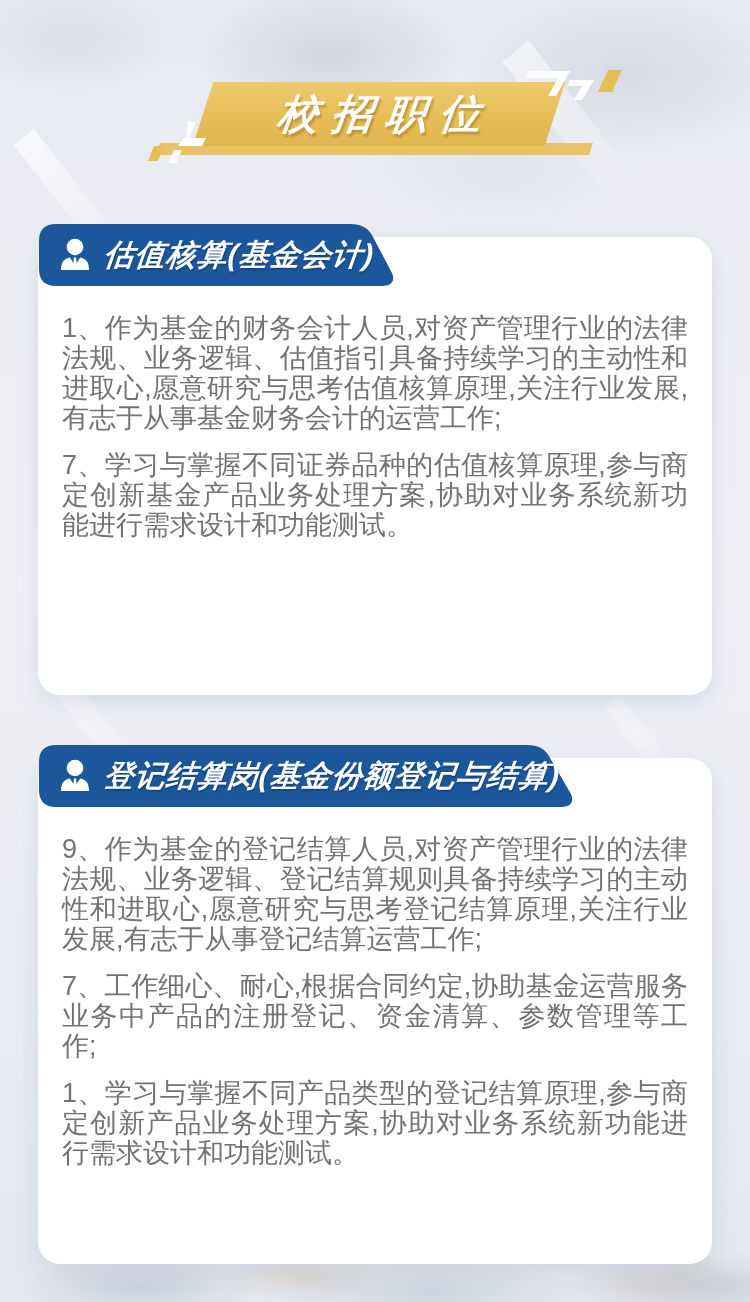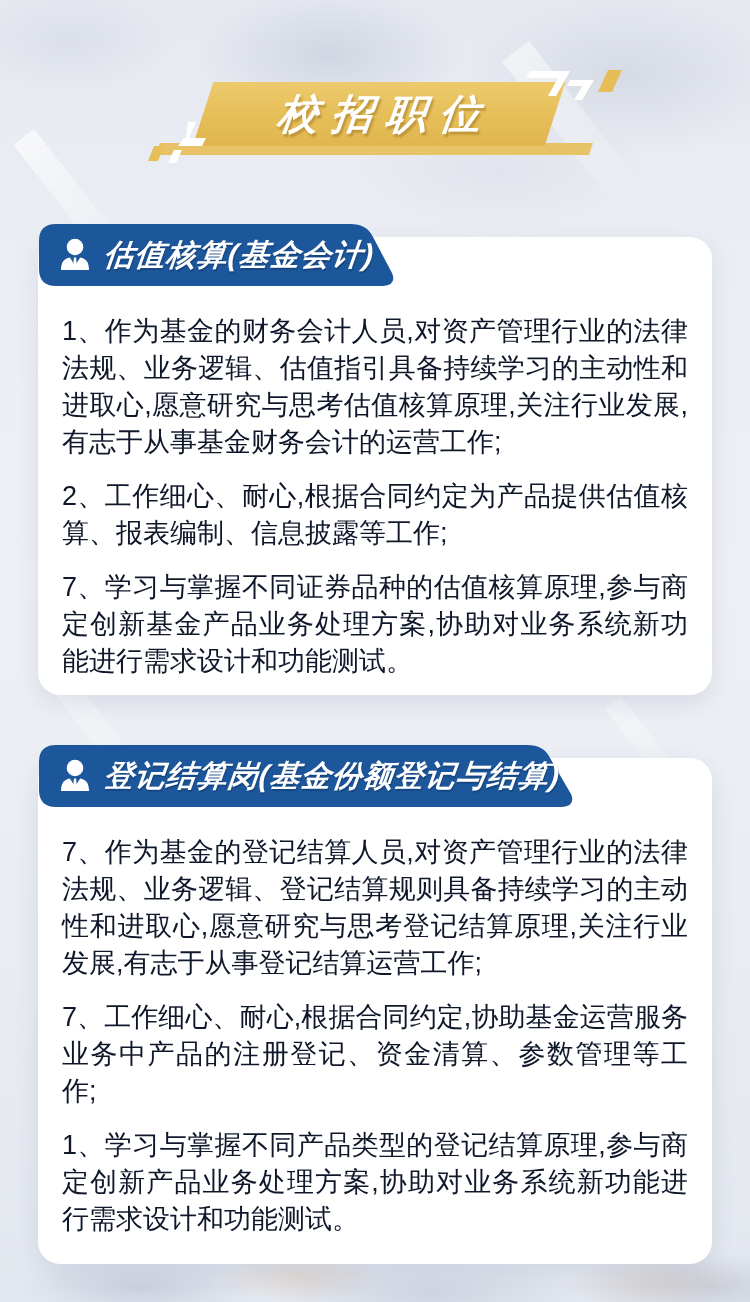--- a/index.html
+++ b/index.html
@@ -65,21 +65,21 @@
   .tab-inner{
     position:relative;display:flex;align-items:center;height:64px;padding-left:19px;
   }
   .tab-title{
     color:#ffffff;font-size:30px;font-weight:bold;font-style:italic;
     letter-spacing:1px;margin-left:11px;transform:skewX(-6deg);white-space:nowrap;
     text-shadow:1px 2px 1px rgba(10,40,80,.35);
   }
   .person{flex:0 0 auto;}
   .desc{
-    margin:0 0 17px;color:#0f172a;font-size:27px;line-height:37px;
+    margin:0 0 17px;color:#737373;font-size:27px;line-height:30px;
     text-align:justify;
   }
 </style>
 </head>
 <body>
 
 <div class="poster">
 
   <div class="bg-top"></div>
   <div class="bg-bottom"></div>
@@ -116,37 +116,36 @@
         <svg class="person" width="36" height="36" viewBox="0 0 36 36">
           <circle cx="18" cy="10" r="8.3" fill="#ffffff"></circle>
           <path d="M4 33 C4 22 10 20 18 20 C26 20 32 22 32 33 Z" fill="#ffffff"></path>
           <path d="M12.5 20 L23.5 20 L18 28.5 Z" fill="#1d579b"></path>
           <path d="M16.9 20.5 L19.1 20.5 L20 30 L18 32 L16 30 Z" fill="#ffffff"></path>
         </svg>
         <span class="tab-title">估值核算(基金会计)</span>
       </div>
     </div>
     <p class="desc">1、作为基金的财务会计人员,对资产管理行业的法律法规、业务逻辑、估值指引具备持续学习的主动性和进取心,愿意研究与思考估值核算原理,关注行业发展,有志于从事基金财务会计的运营工作;</p>
-    <p class="desc">2、工作细心、耐心,根据合同约定为产品提供估值核算、报表编制、信息披露等工作;</p>
     <p class="desc">7、学习与掌握不同证券品种的估值核算原理,参与商定创新基金产品业务处理方案,协助对业务系统新功能进行需求设计和功能测试。</p>
   </section>
 
   <section class="card card2">
     <div class="tab" style="width:541px;">
       <svg class="tab-shape" width="541" height="66" viewBox="0 0 541 66">
         <path d="M18 1 H489 Q506 1 512 14 L533 50 Q538 62 524 63 H18 Q1 63 1 46 V18 Q1 1 18 1 Z" fill="#1d579b"></path>
       </svg>
       <div class="tab-inner">
         <svg class="person" width="36" height="36" viewBox="0 0 36 36">
           <circle cx="18" cy="10" r="8.3" fill="#ffffff"></circle>
           <path d="M4 33 C4 22 10 20 18 20 C26 20 32 22 32 33 Z" fill="#ffffff"></path>
           <path d="M12.5 20 L23.5 20 L18 28.5 Z" fill="#1d579b"></path>
           <path d="M16.9 20.5 L19.1 20.5 L20 30 L18 32 L16 30 Z" fill="#ffffff"></path>
         </svg>
         <span class="tab-title">登记结算岗(基金份额登记与结算)</span>
       </div>
     </div>
-    <p class="desc">7、作为基金的登记结算人员,对资产管理行业的法律法规、业务逻辑、登记结算规则具备持续学习的主动性和进取心,愿意研究与思考登记结算原理,关注行业发展,有志于从事登记结算运营工作;</p>
+    <p class="desc">9、作为基金的登记结算人员,对资产管理行业的法律法规、业务逻辑、登记结算规则具备持续学习的主动性和进取心,愿意研究与思考登记结算原理,关注行业发展,有志于从事登记结算运营工作;</p>
     <p class="desc">7、工作细心、耐心,根据合同约定,协助基金运营服务业务中产品的注册登记、资金清算、参数管理等工作;</p>
     <p class="desc">1、学习与掌握不同产品类型的登记结算原理,参与商定创新产品业务处理方案,协助对业务系统新功能进行需求设计和功能测试。</p>
   </section>
 
 </div>
 
 </body></html>

